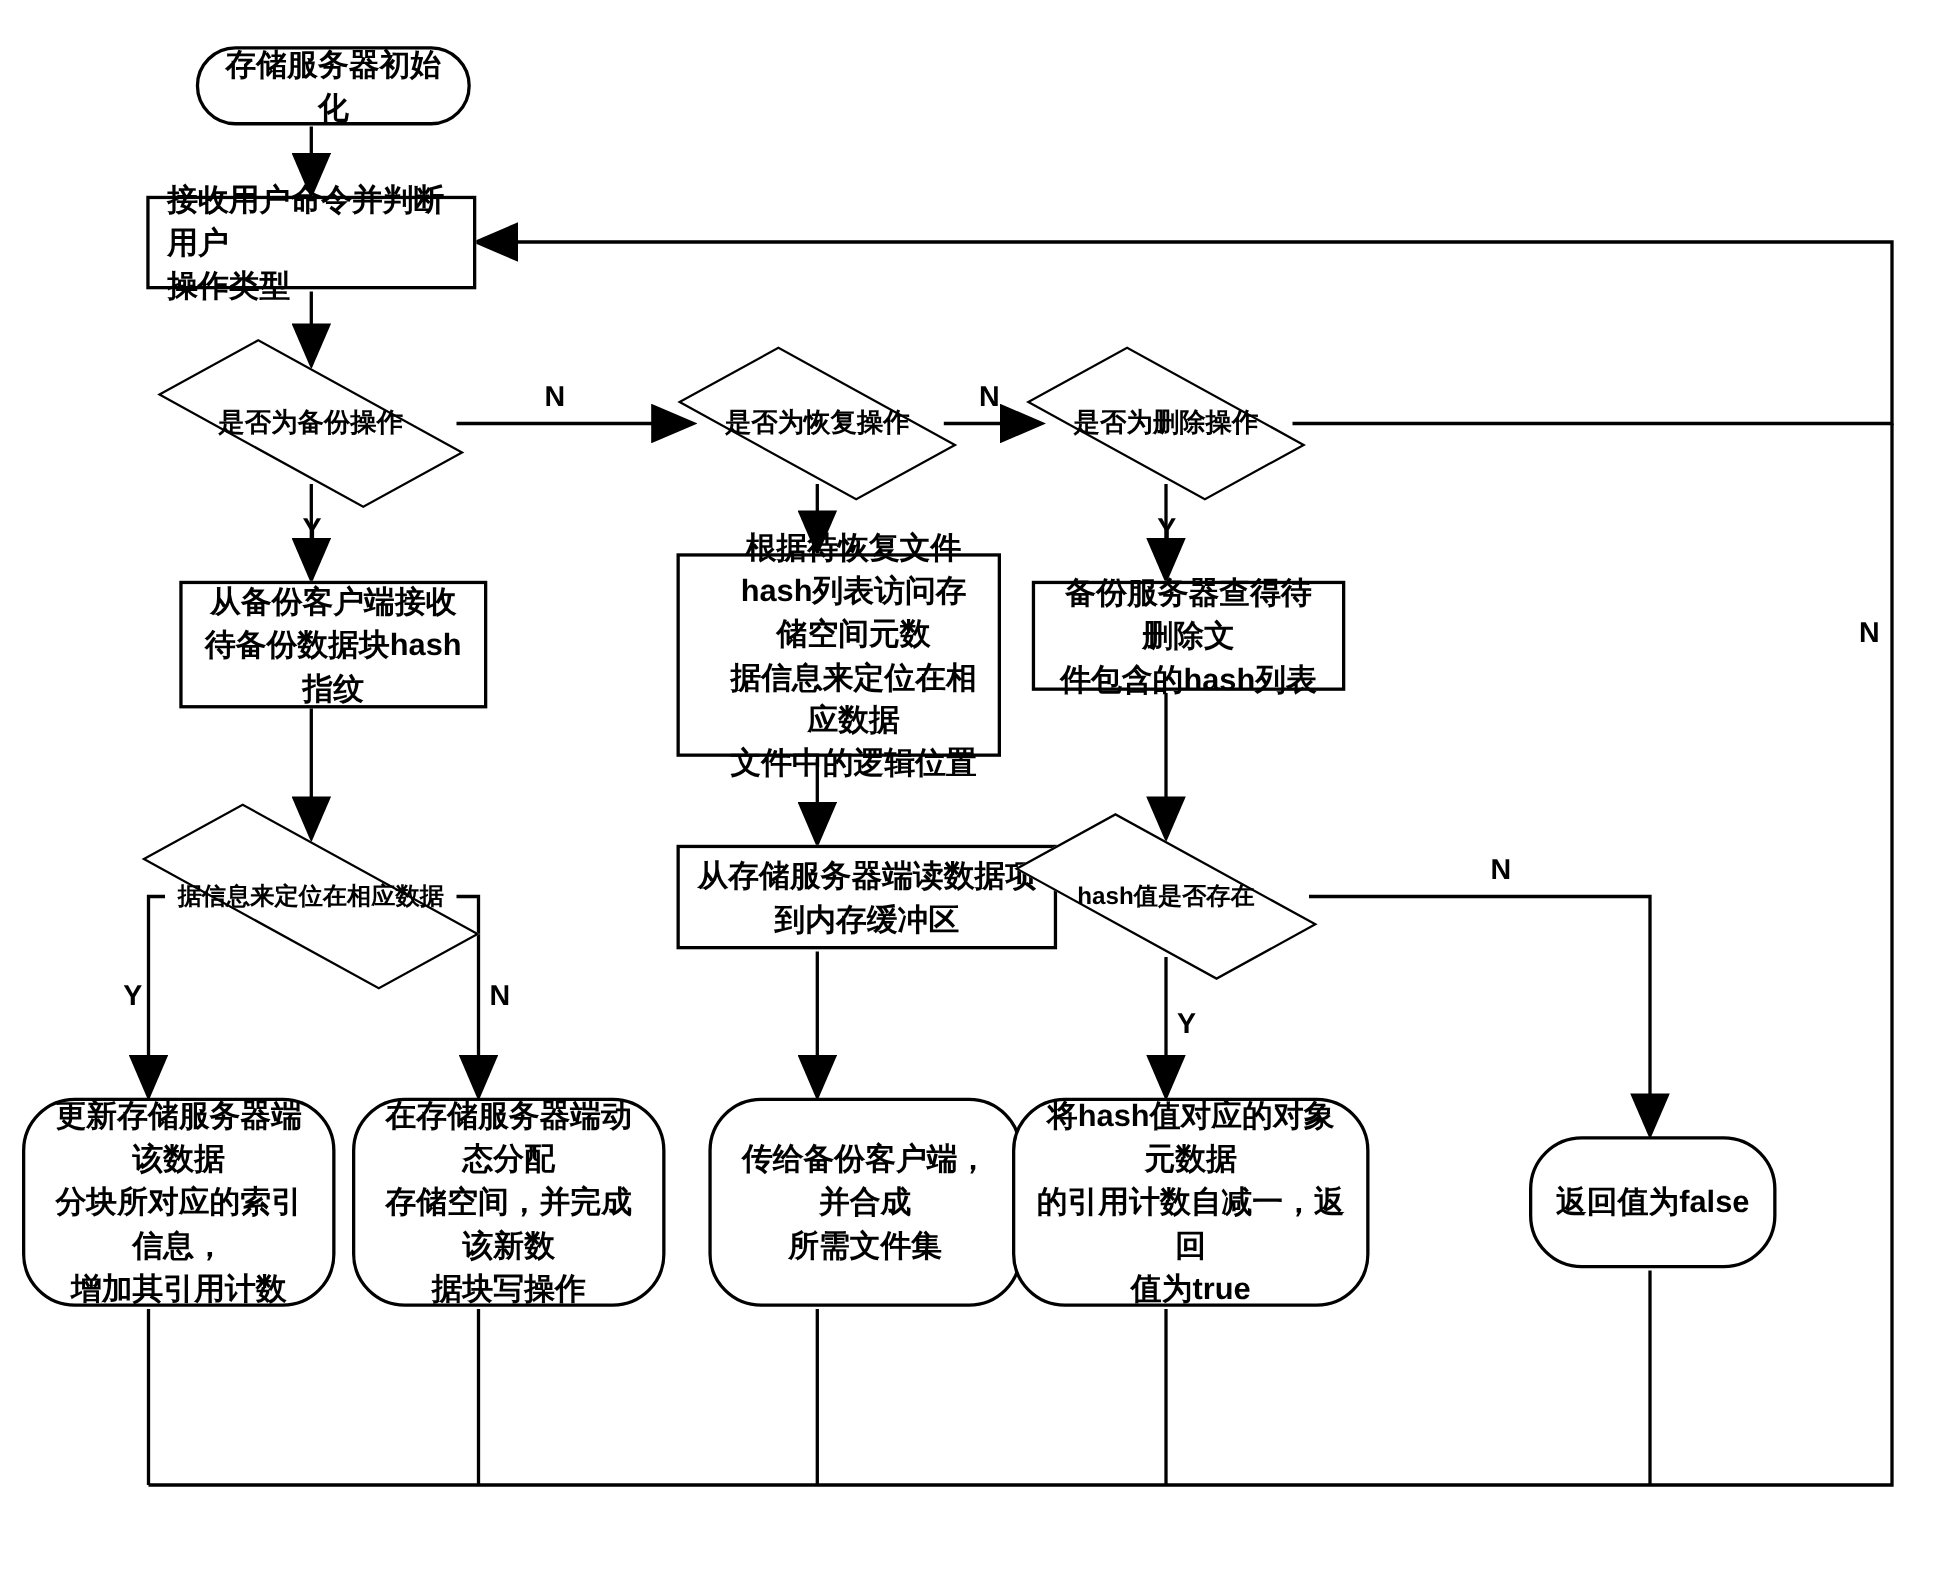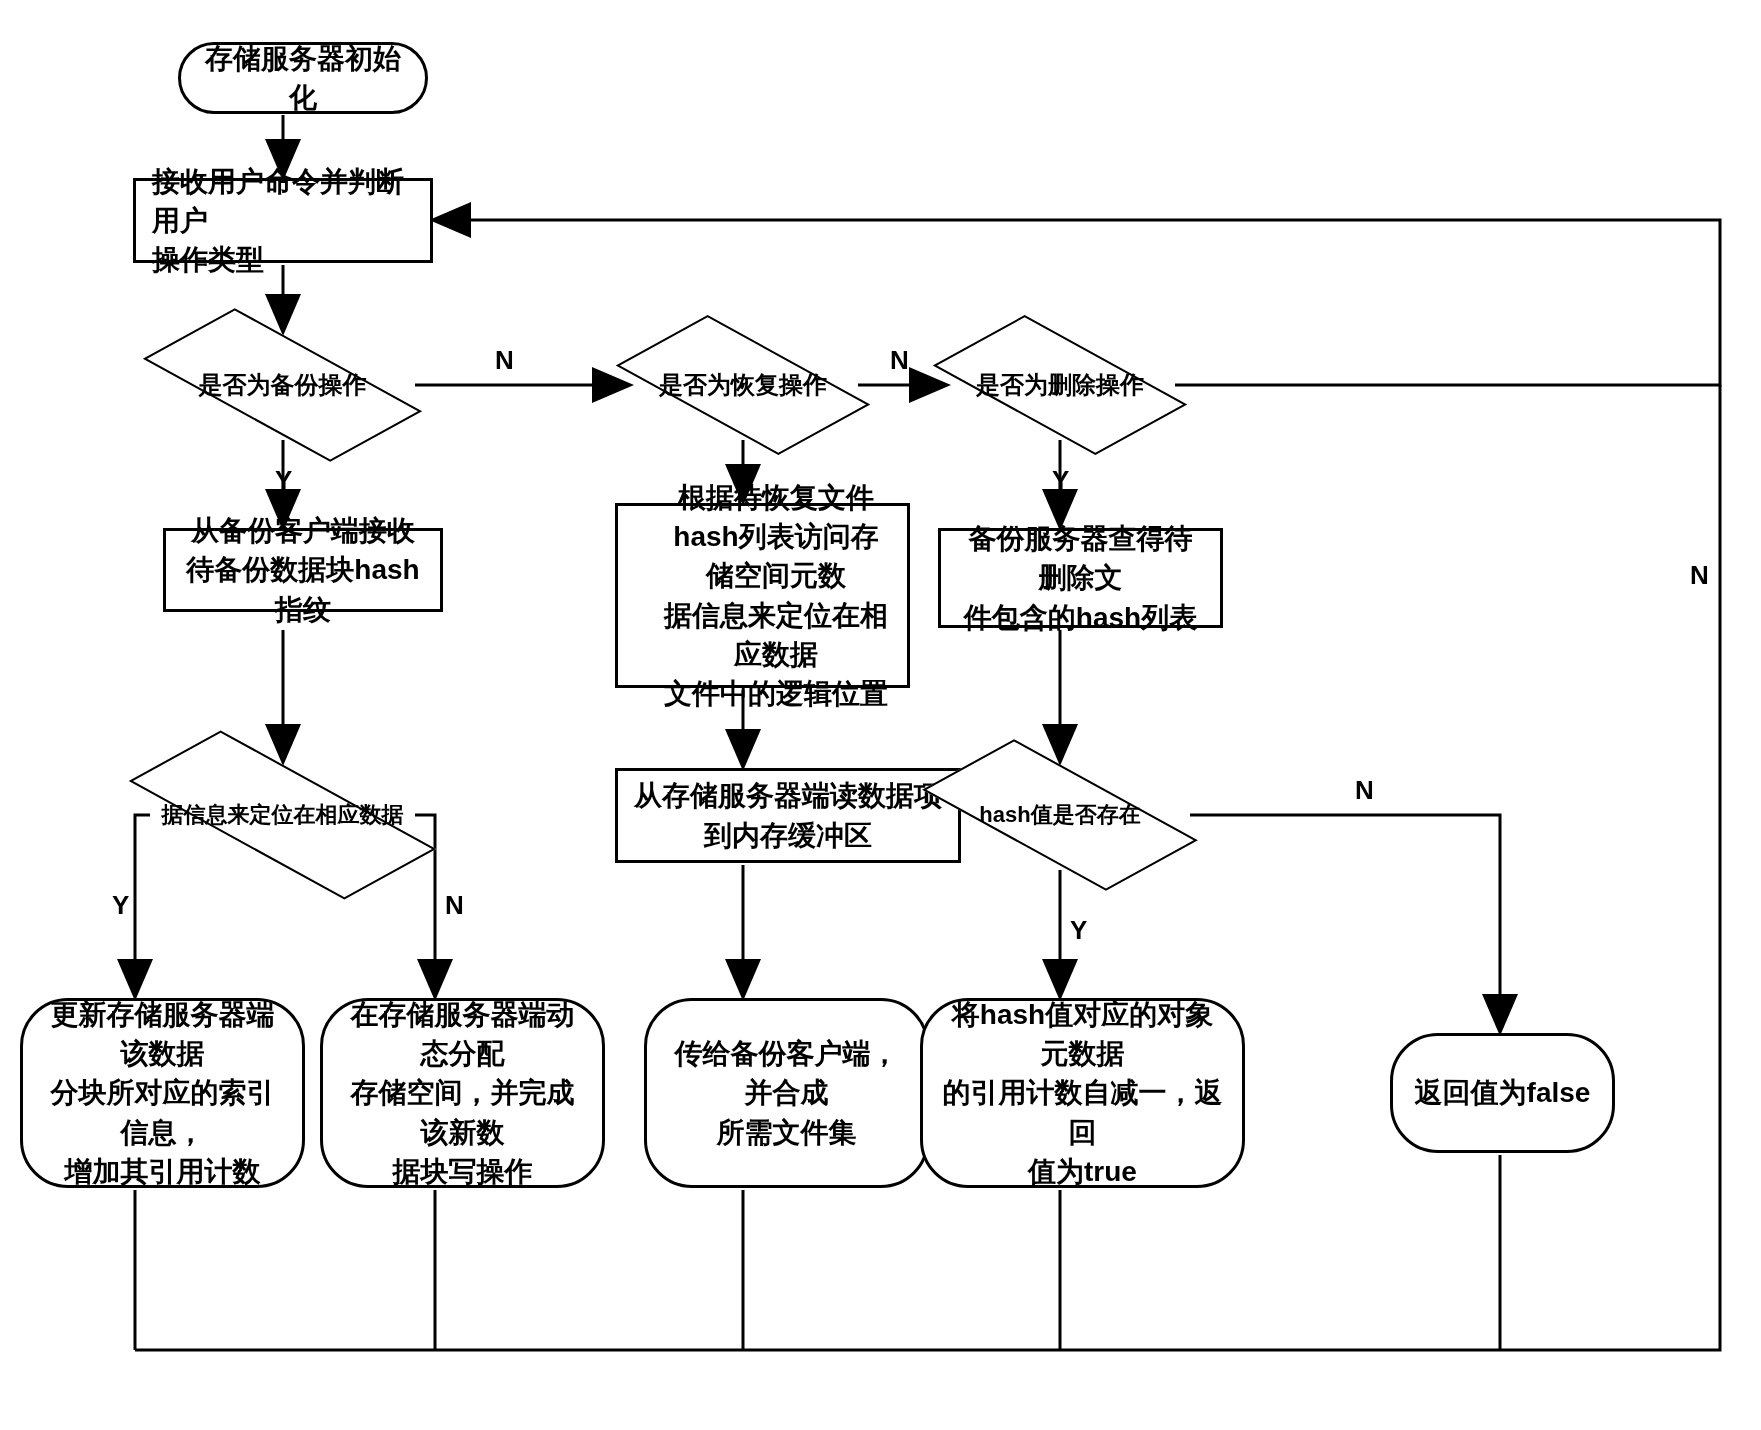--- a/index.html
+++ b/index.html
@@ -156,21 +156,21 @@
       </div>
   </div>
 
   <div class="decision" style="left:925px; top:300px; width:230px; height:130px;">
     <div class="diamond"></div>
     <div class="dlabel">
         <span>是否为删除操作</span>
       </div>
   </div>
 
-  <div class="node process" style="left:143px; top:508px; width:280px; height:84px;">
+  <div class="node process" style="left:143px; top:508px; width:280px; height:116px;">
     <span style="white-space:pre-line;">从备份客户端接收
 待备份数据块hash指纹</span>
   </div>
 
   <div class="decision" style="left:110px; top:730px; width:305px; height:130px;">
     <div class="diamond"></div>
     <div class="dlabel">
         <span style="font-size:22px;">据信息来定位在相应数据</span>
       </div>
   </div>

